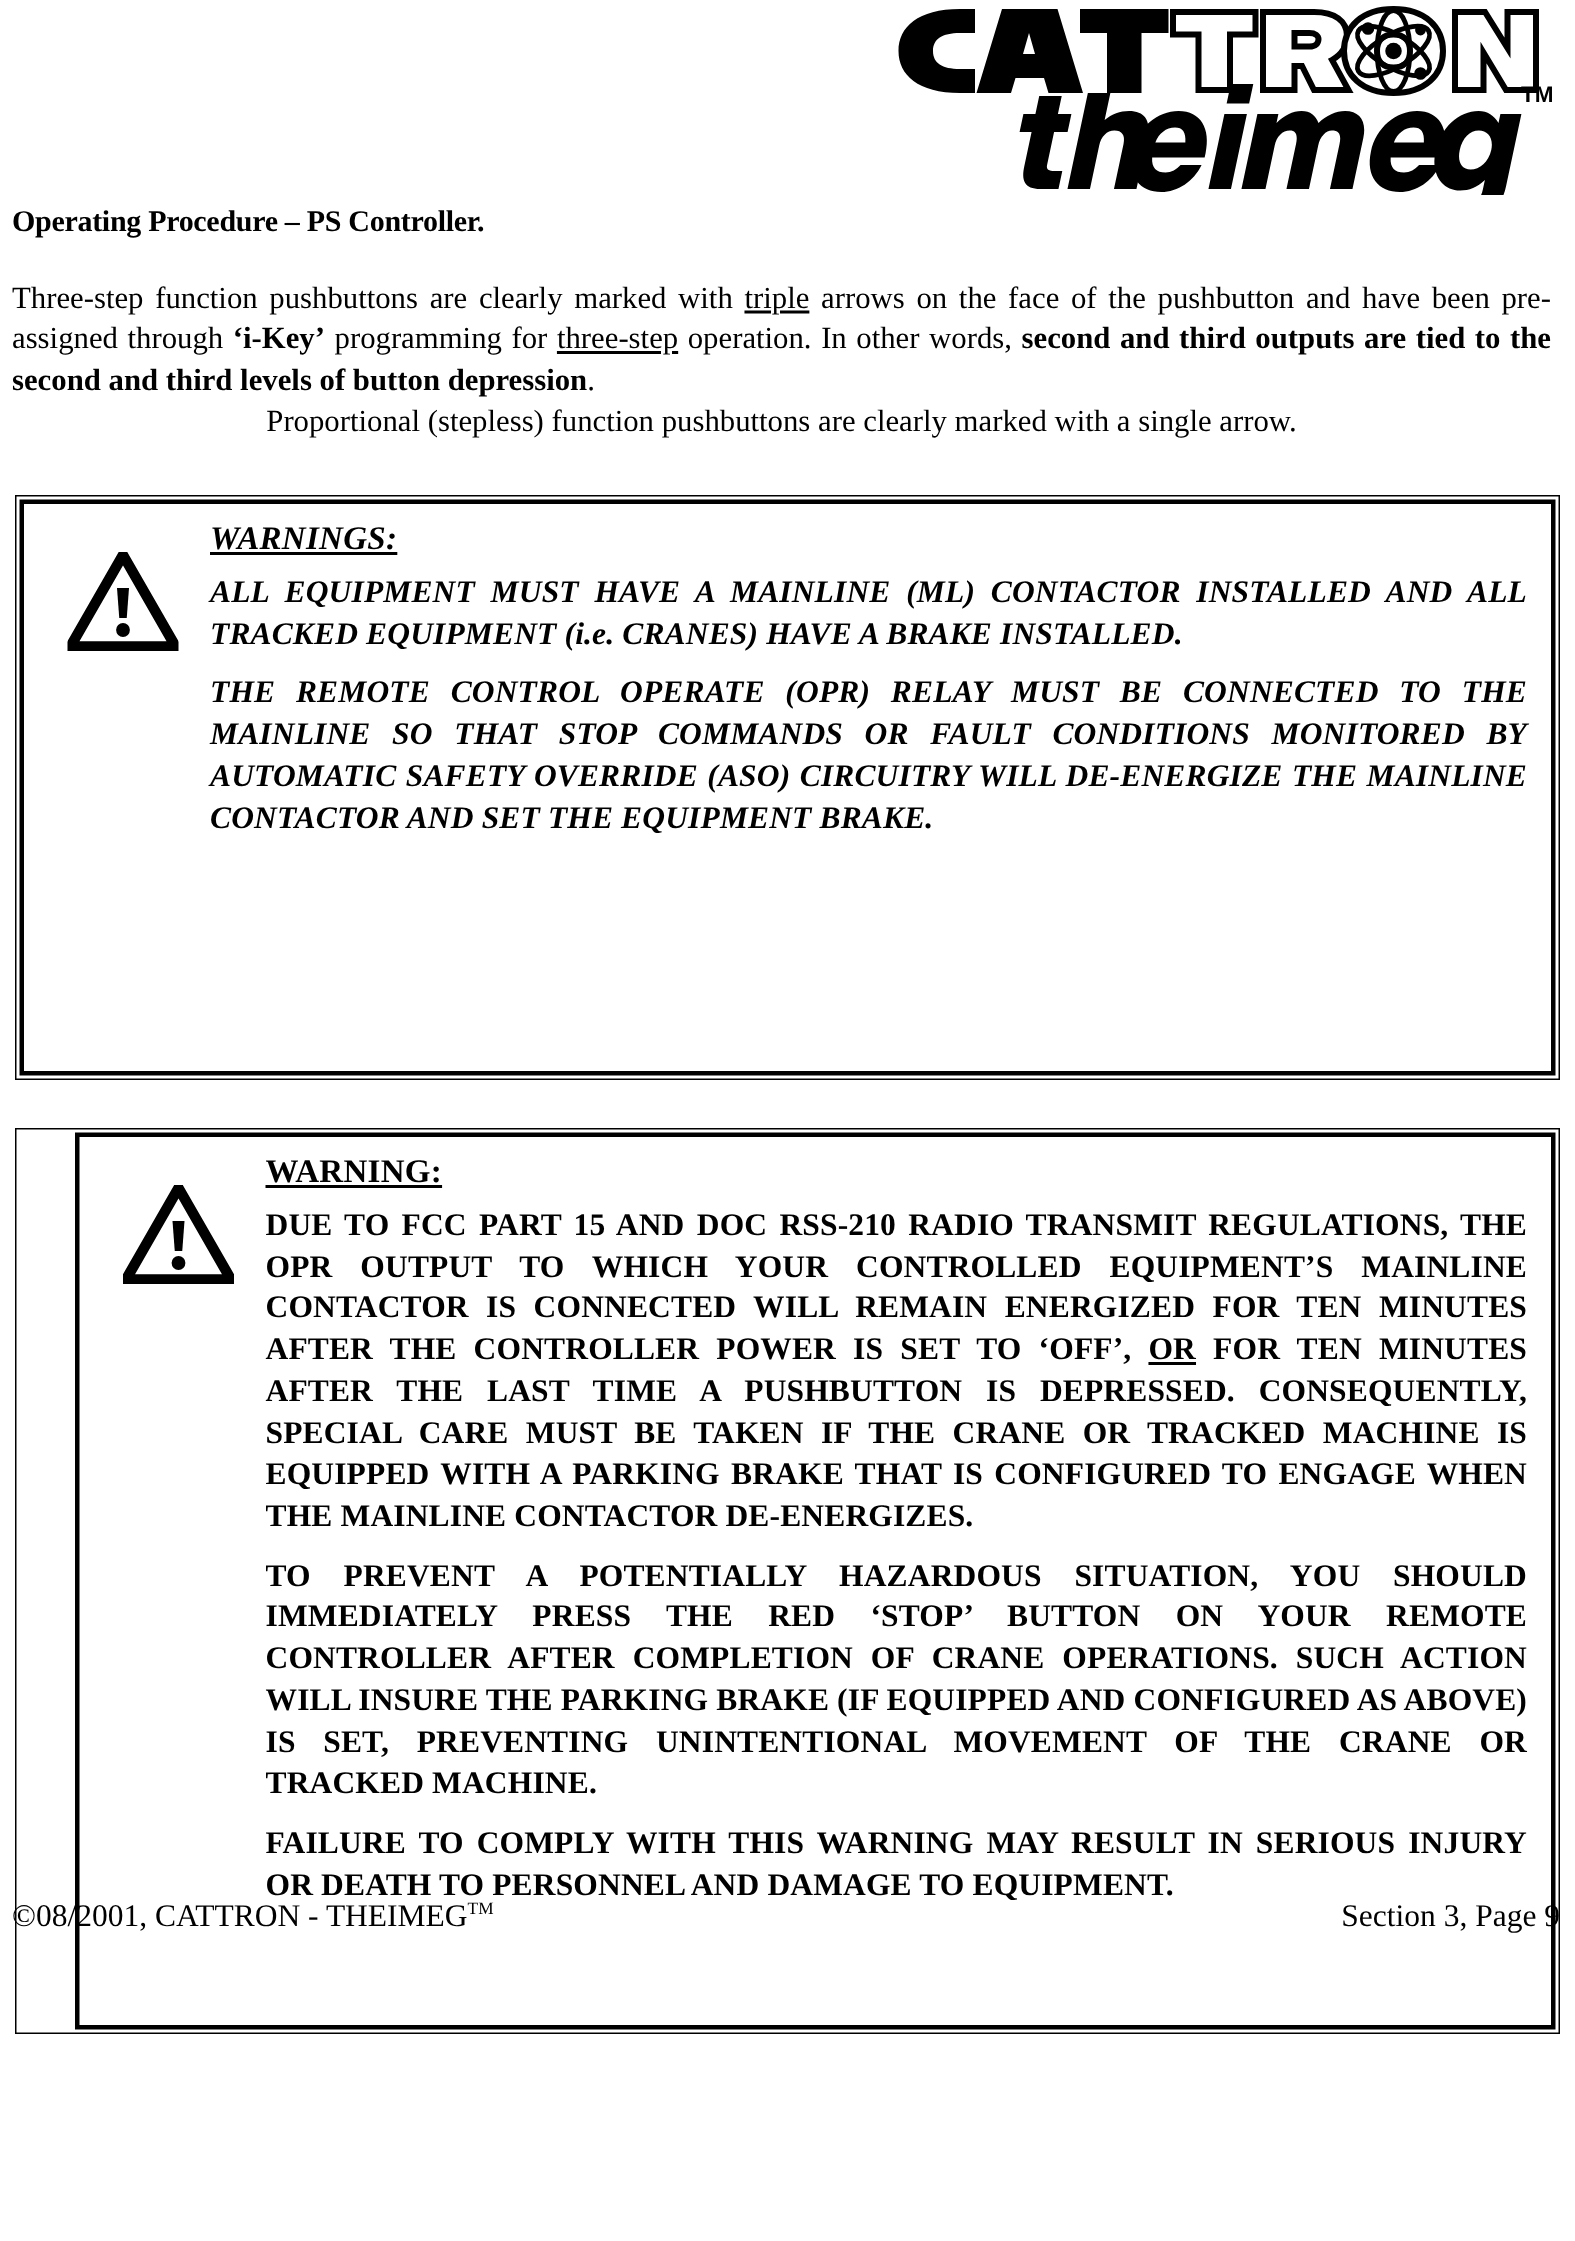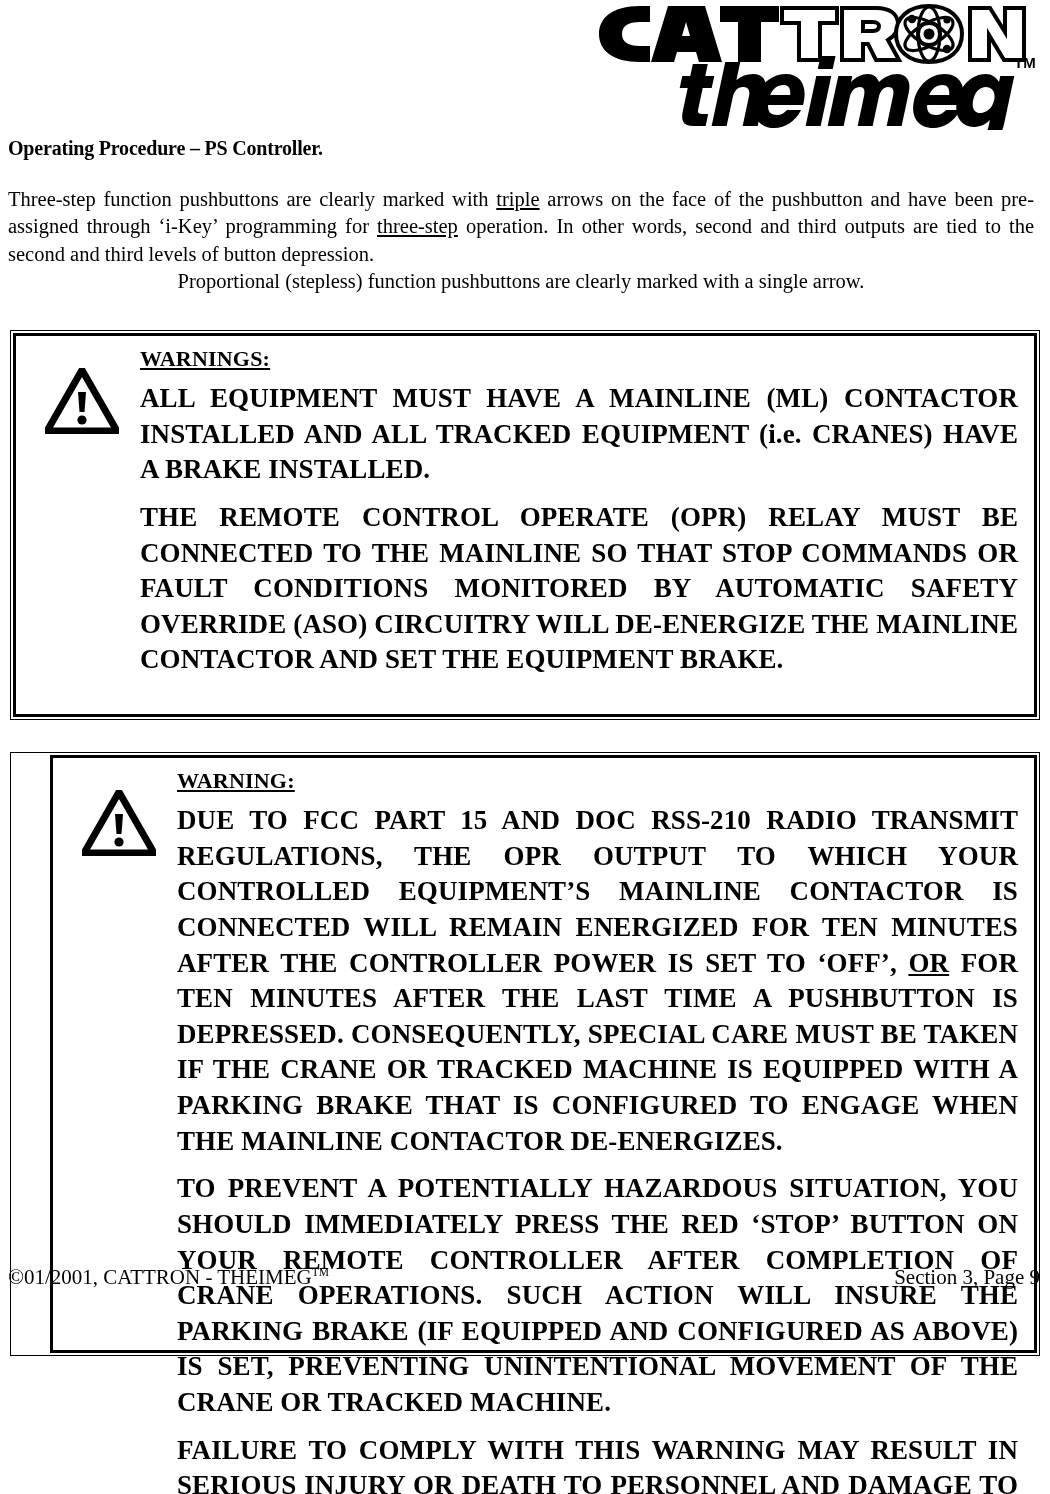--- a/index.html
+++ b/index.html
@@ -51,42 +51,42 @@
     top: 186px;
     left: 8px;
     width: 1026px;
     font-size: 20.5px;
     line-height: 1.33;
     text-align: justify;
   }
   .intro p { margin: 0; }
   .intro p.last { text-align: center; }
   .u { text-decoration: underline; }
-  .b { font-weight: normal; }
+  .b { font-weight: bold; }
 
   
   .warn-box {
     position: absolute;
     left: 10px;
     width: 1030px;
     box-sizing: border-box;
     border: 1px solid #000;
     padding: 2px;
     background: #fff;
   }
   .warn-inner {
     border: 3px solid #000;
     box-sizing: border-box;
     width: 100%;
     height: 100%;
     display: flex;
     align-items: flex-start;
     padding: 10px 16px 12px 10px;
   }
-  #warn-box-1 { top: 330px; height: 390px; }
+  #warn-box-1 { top: 330px; height: 390px; font-style: italic; }
   #warn-box-2 { top: 752px; height: 604px; padding-left: 39px; }
 
   .warn-icon-cell {
     flex: 0 0 112px;
     display: flex;
     justify-content: center;
     padding-top: 22px;
   }
   .warn-tri { display: block; width: 74px; height: 66px; }
 
@@ -95,21 +95,21 @@
     padding-left: 2px;
   }
   .warn-heading {
     font-size: 22px;
     font-weight: bold;
     text-decoration: underline;
     margin: 0 0 9px 0;
     letter-spacing: 0.2px;
   }
   .warn-para {
-    font-size: 27px;
+    font-size: 21px;
     font-weight: bold;
     line-height: 1.32;
     text-align: justify;
     text-align-last: left;
     margin: 0 0 12px 0;
     letter-spacing: 0.1px;
   }
   .warn-para:last-child { margin-bottom: 0; }
 
   
@@ -221,17 +221,17 @@
       <div class="warn-text-cell">
         <div class="warn-heading">WARNING:</div>
         <p class="warn-para"><span>DUE TO FCC PART 15 AND DOC RSS-210 RADIO TRANSMIT REGULATIONS, THE OPR OUTPUT TO WHICH YOUR CONTROLLED EQUIPMENT’S MAINLINE CONTACTOR IS CONNECTED WILL REMAIN ENERGIZED FOR TEN MINUTES AFTER THE CONTROLLER POWER IS SET TO ‘OFF’, </span><span class="u">OR</span><span> FOR TEN MINUTES AFTER THE LAST TIME A PUSHBUTTON IS DEPRESSED.  CONSEQUENTLY, SPECIAL CARE MUST BE TAKEN IF THE CRANE OR TRACKED MACHINE IS EQUIPPED WITH A PARKING BRAKE THAT IS CONFIGURED TO ENGAGE WHEN THE MAINLINE CONTACTOR DE-ENERGIZES.</span></p>
         <p class="warn-para">TO PREVENT A POTENTIALLY HAZARDOUS SITUATION, YOU SHOULD IMMEDIATELY PRESS THE RED ‘STOP’ BUTTON ON YOUR REMOTE CONTROLLER AFTER COMPLETION OF CRANE OPERATIONS.  SUCH ACTION WILL INSURE THE PARKING BRAKE (IF EQUIPPED AND CONFIGURED AS ABOVE) IS SET, PREVENTING UNINTENTIONAL MOVEMENT OF THE CRANE OR TRACKED MACHINE.</p>
         <p class="warn-para">FAILURE TO COMPLY WITH THIS WARNING MAY RESULT IN SERIOUS INJURY OR DEATH TO PERSONNEL AND DAMAGE TO EQUIPMENT.</p>
       </div>
     </div>
   </div>
 
   <div class="footer">
-    <div class="footer-left"><span>©</span><span>01/2001, CATTRON - THEIMEG</span><sup class="tm">TM</sup></div>
+    <div class="footer-left"><span>©</span><span>08/2001, CATTRON - THEIMEG</span><sup class="tm">TM</sup></div>
     <div class="footer-right">Section 3, Page 9</div>
   </div>
 
 </div>
 
 </body></html>

